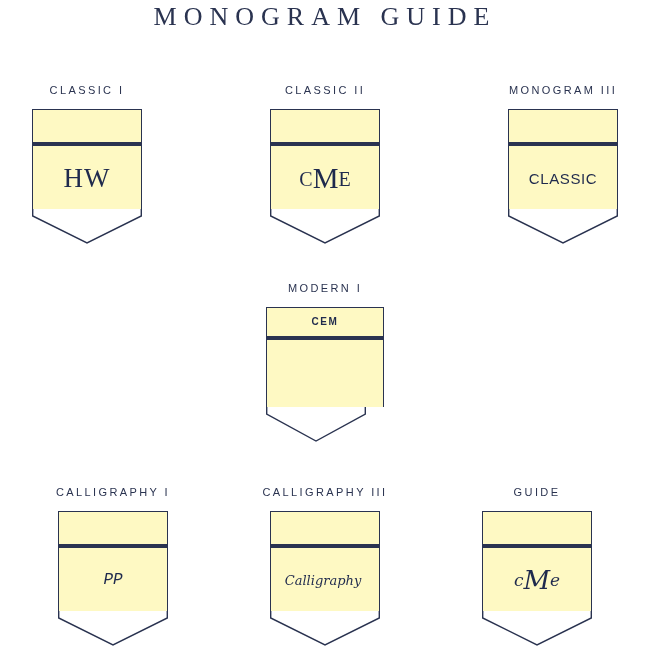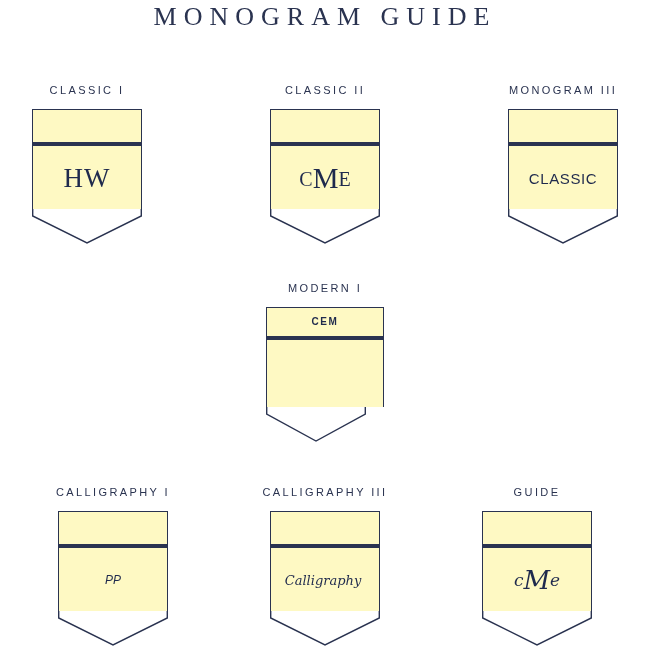--- a/index.html
+++ b/index.html
@@ -109,23 +109,23 @@
     font-size: 15px;
     letter-spacing: 0.6px;
   }
   .mono-modern {
     font-family: "Liberation Sans", sans-serif;
     font-size: 10px;
     font-weight: 700;
     letter-spacing: 1.6px;
   }
   .mono-script {
-    font-family: Liberation Sans, sans-serif;
+    font-family: Liberation Mono, monospace;
     font-style: italic;
-    font-size: 12px;
+    font-size: 16px;
     letter-spacing: 0px;
   }
   .mono-script-sm {
     font-family: "DejaVu Serif", serif;
     font-style: italic;
     font-size: 13px;
   }
   .mono-scroll {
     font-family: "DejaVu Serif", serif;
     font-style: italic;

